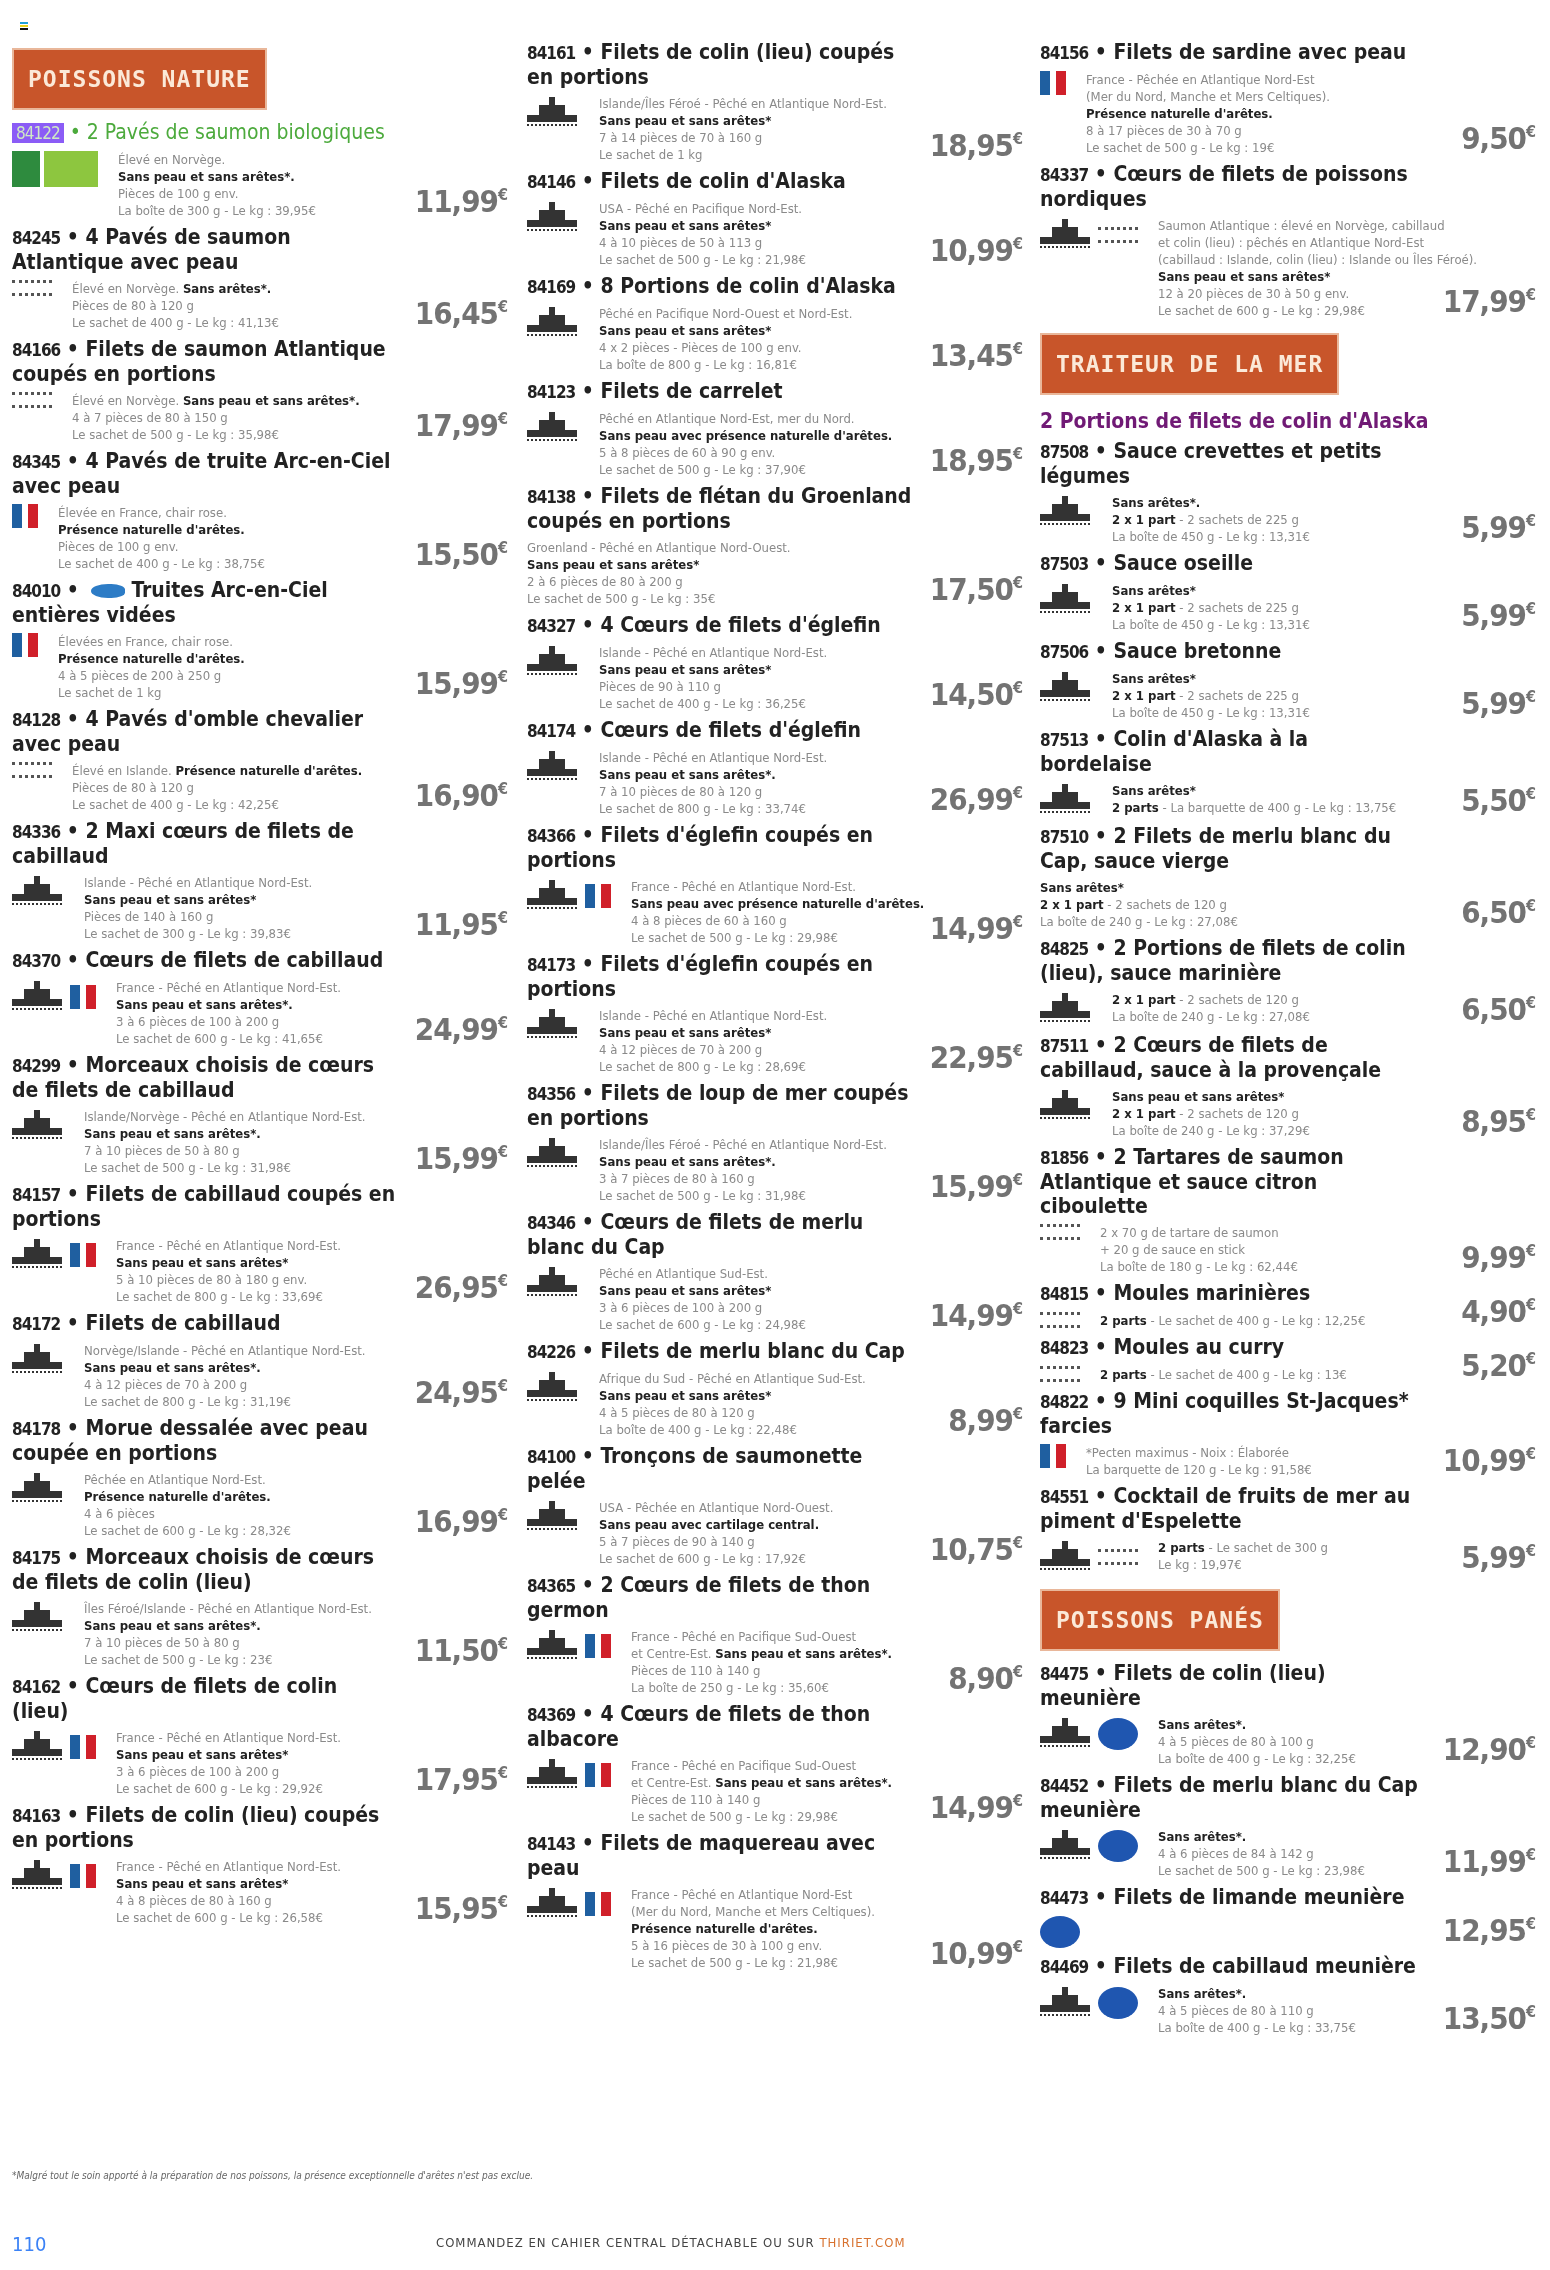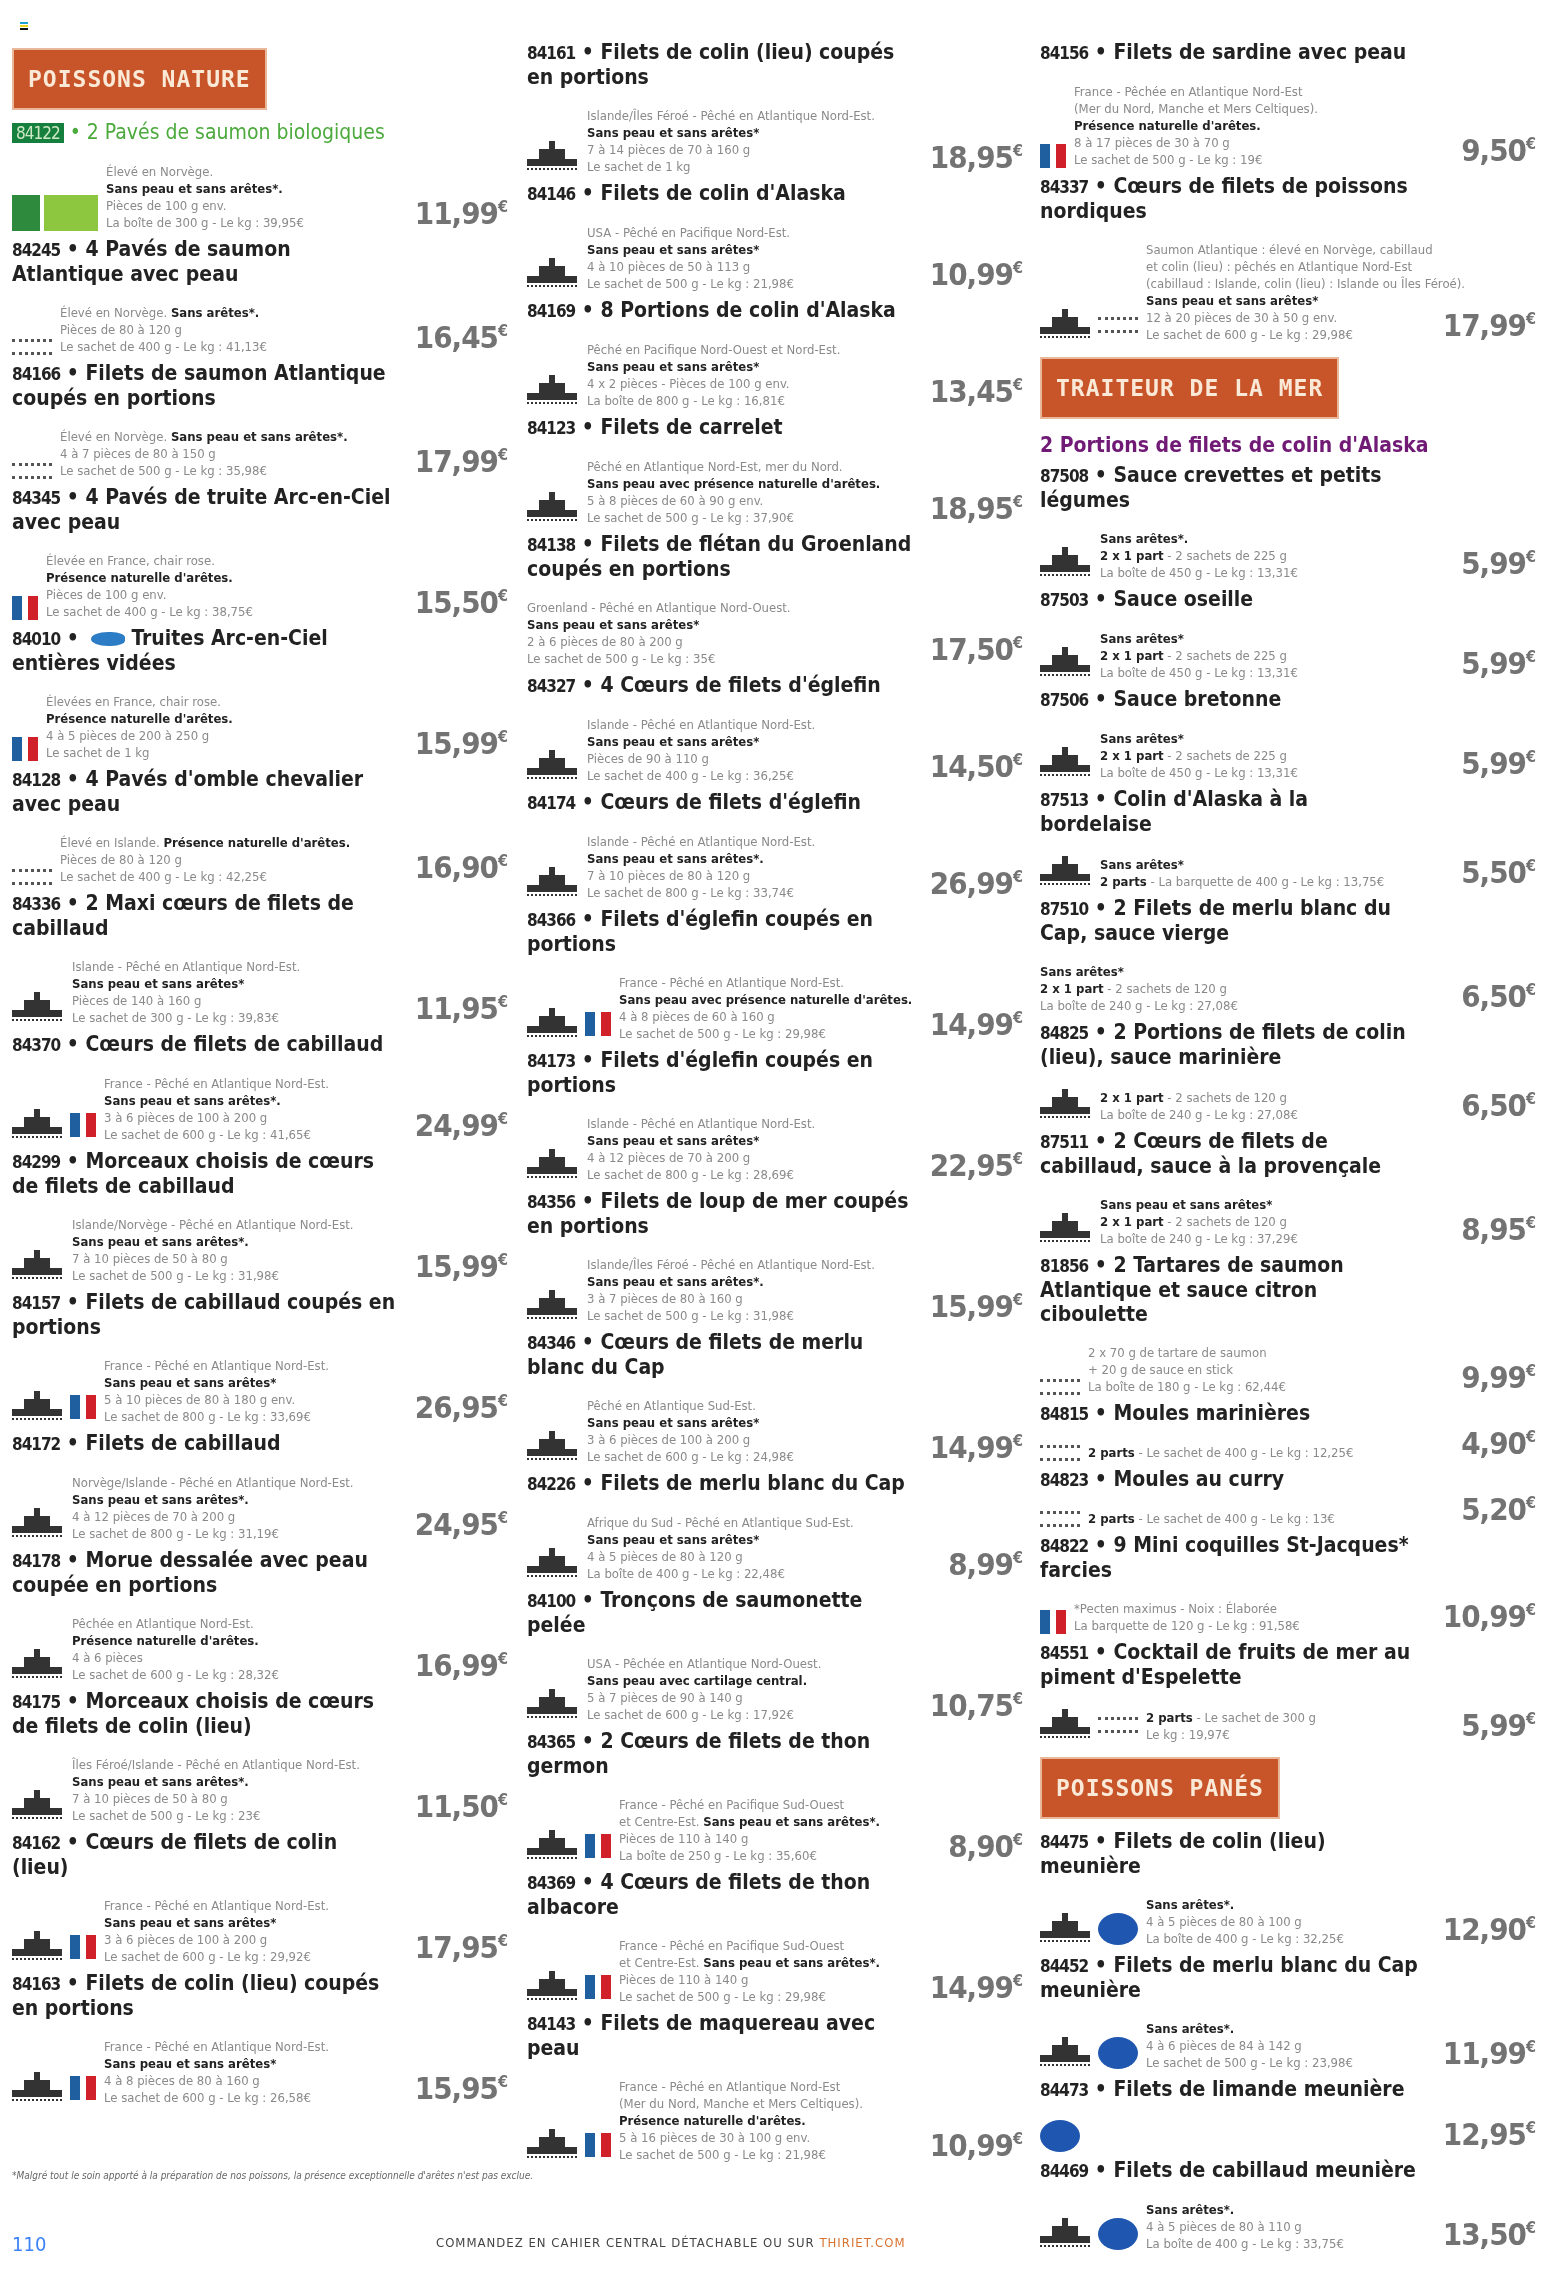--- a/index.html
+++ b/index.html
@@ -8,22 +8,22 @@
   .regmark i{display:block;height:2px;margin-bottom:1px;}
   .col{position:absolute;top:40px;width:495px;}
   .col.c1{left:12px;}
   .col.c2{left:527px;}
   .col.c3{left:1040px;}
   .section{display:inline-block;background:#c8552a;color:#fbe9d8;font-weight:bold;font-size:23px;letter-spacing:1px;padding:18px 16px;margin:8px 0 10px 0;font-family:"DejaVu Sans Mono",monospace;box-shadow:0 0 0 2px #e9b79a inset;}
   .item{position:relative;margin-bottom:6px;padding-right:110px;}
   .title{font-size:21px;font-weight:bold;line-height:24px;color:#222;}
   .title .code{font-size:17px;letter-spacing:-1px;}
   .title.green{color:#4caa3c;font-weight:normal;}
-  .title.green .code{background:#15803d;color:#cfe8c5;padding:0 4px;}
-  .meta{display:flex;align-items:flex-end;margin-top:18px;}
+  .title.green .code{background:#8b5cf6;color:#cfe8c5;padding:0 4px;}
+  .meta{display:flex;align-items:flex-start;margin-top:6px;gap:12px;}
   .icons{display:flex;align-items:center;gap:6px;margin-right:8px;flex-shrink:0;}
   .lines{flex:1;}
   .line{font-size:13px;line-height:17px;color:#8a8a8a;white-space:nowrap;}
   .line.bold{color:#222;font-weight:bold;}
   .line b{color:#222;}
   .price{position:absolute;right:0;bottom:0;font-size:31px;font-weight:bold;color:#737373;letter-spacing:-1px;}
   .price sup{font-size:16px;vertical-align:top;position:relative;top:2px;}
   .boat{width:52px;height:36px;position:relative;}
   .boat .mast{position:absolute;left:22px;top:2px;width:6px;height:10px;background:#333;}
   .boat .cab{position:absolute;left:12px;top:10px;width:26px;height:10px;background:#333;}

